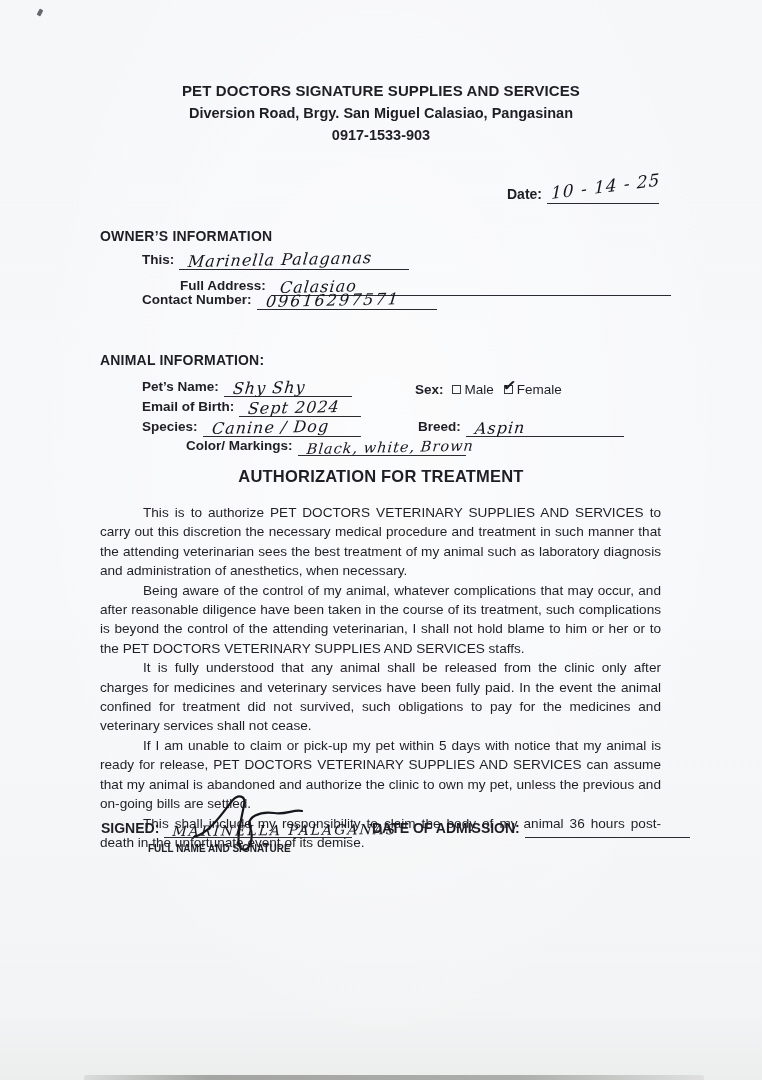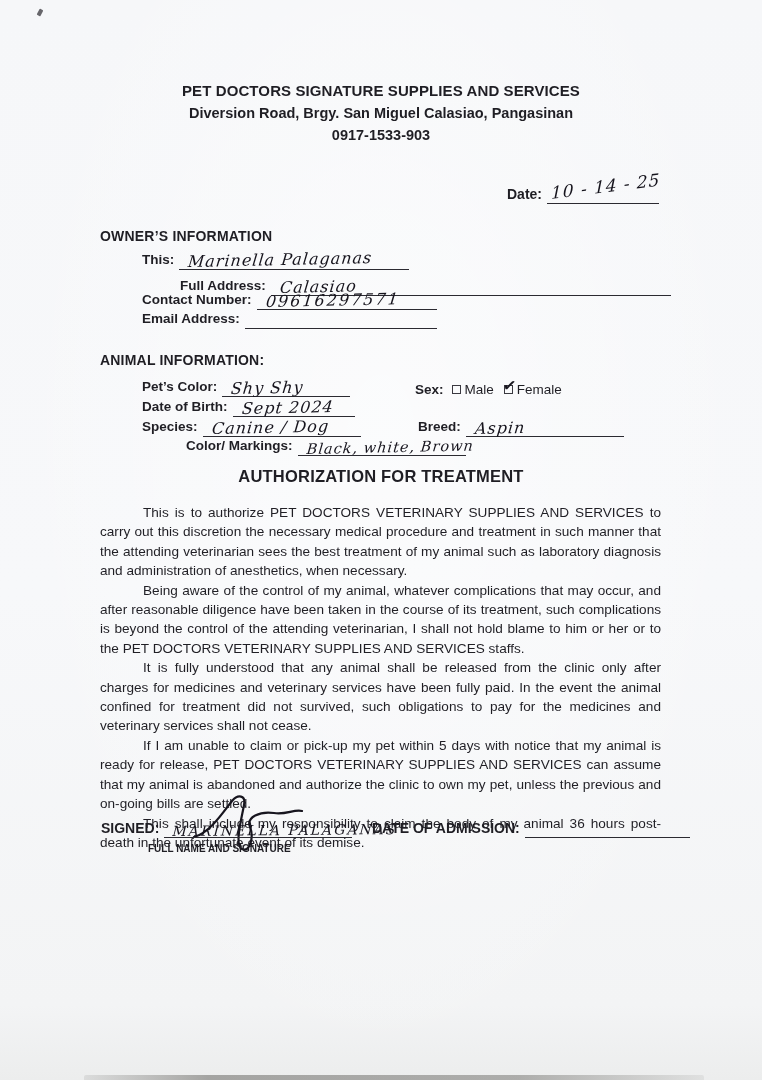--- a/index.html
+++ b/index.html
@@ -125,48 +125,42 @@
     </span>
   </div>
 
   <div class="frow" style="left:142px; top:292px;">
     <span class="flabel">Contact Number:</span>
     <span class="fline" style="width:180px;">
       <span class="hw" style="letter-spacing:2px;">09616297571</span>
     </span>
   </div>
 
-  <div class="frow" style="left:142px; top:311px;">
-    <span class="flabel">Email Address:</span>
-    <span class="fline" style="width:192px;">
-      <span class="hw"></span>
-    </span>
-  </div>
 
   <div class="secheading" style="left:100px; top:352px;">ANIMAL INFORMATION:</div>
 
   <div class="frow" style="left:142px; top:379px;">
-    <span class="flabel">Pet’s Color:</span>
+    <span class="flabel">Pet’s Name:</span>
     <span class="fline" style="width:128px;">
       <span class="hw">Shy Shy</span>
     </span>
   </div>
 
   <div class="sexgroup" style="left:415px; top:382px;">
     <span class="slabel">Sex:</span>
     <span class="cbox"></span>
     <span>Male</span>
     <span class="cbox" style="margin-left:10px;">
       <span class="check">✓</span>
     </span>
     <span>Female</span>
   </div>
 
   <div class="frow" style="left:142px; top:399px;">
-    <span class="flabel">Date of Birth:</span>
+    <span class="flabel">Email of Birth:</span>
     <span class="fline" style="width:122px;">
       <span class="hw">Sept  2024</span>
     </span>
   </div>
 
   <div class="frow" style="left:142px; top:419px;">
     <span class="flabel">Species:</span>
     <span class="fline" style="width:158px;">
       <span class="hw">Canine / Dog</span>
     </span>

